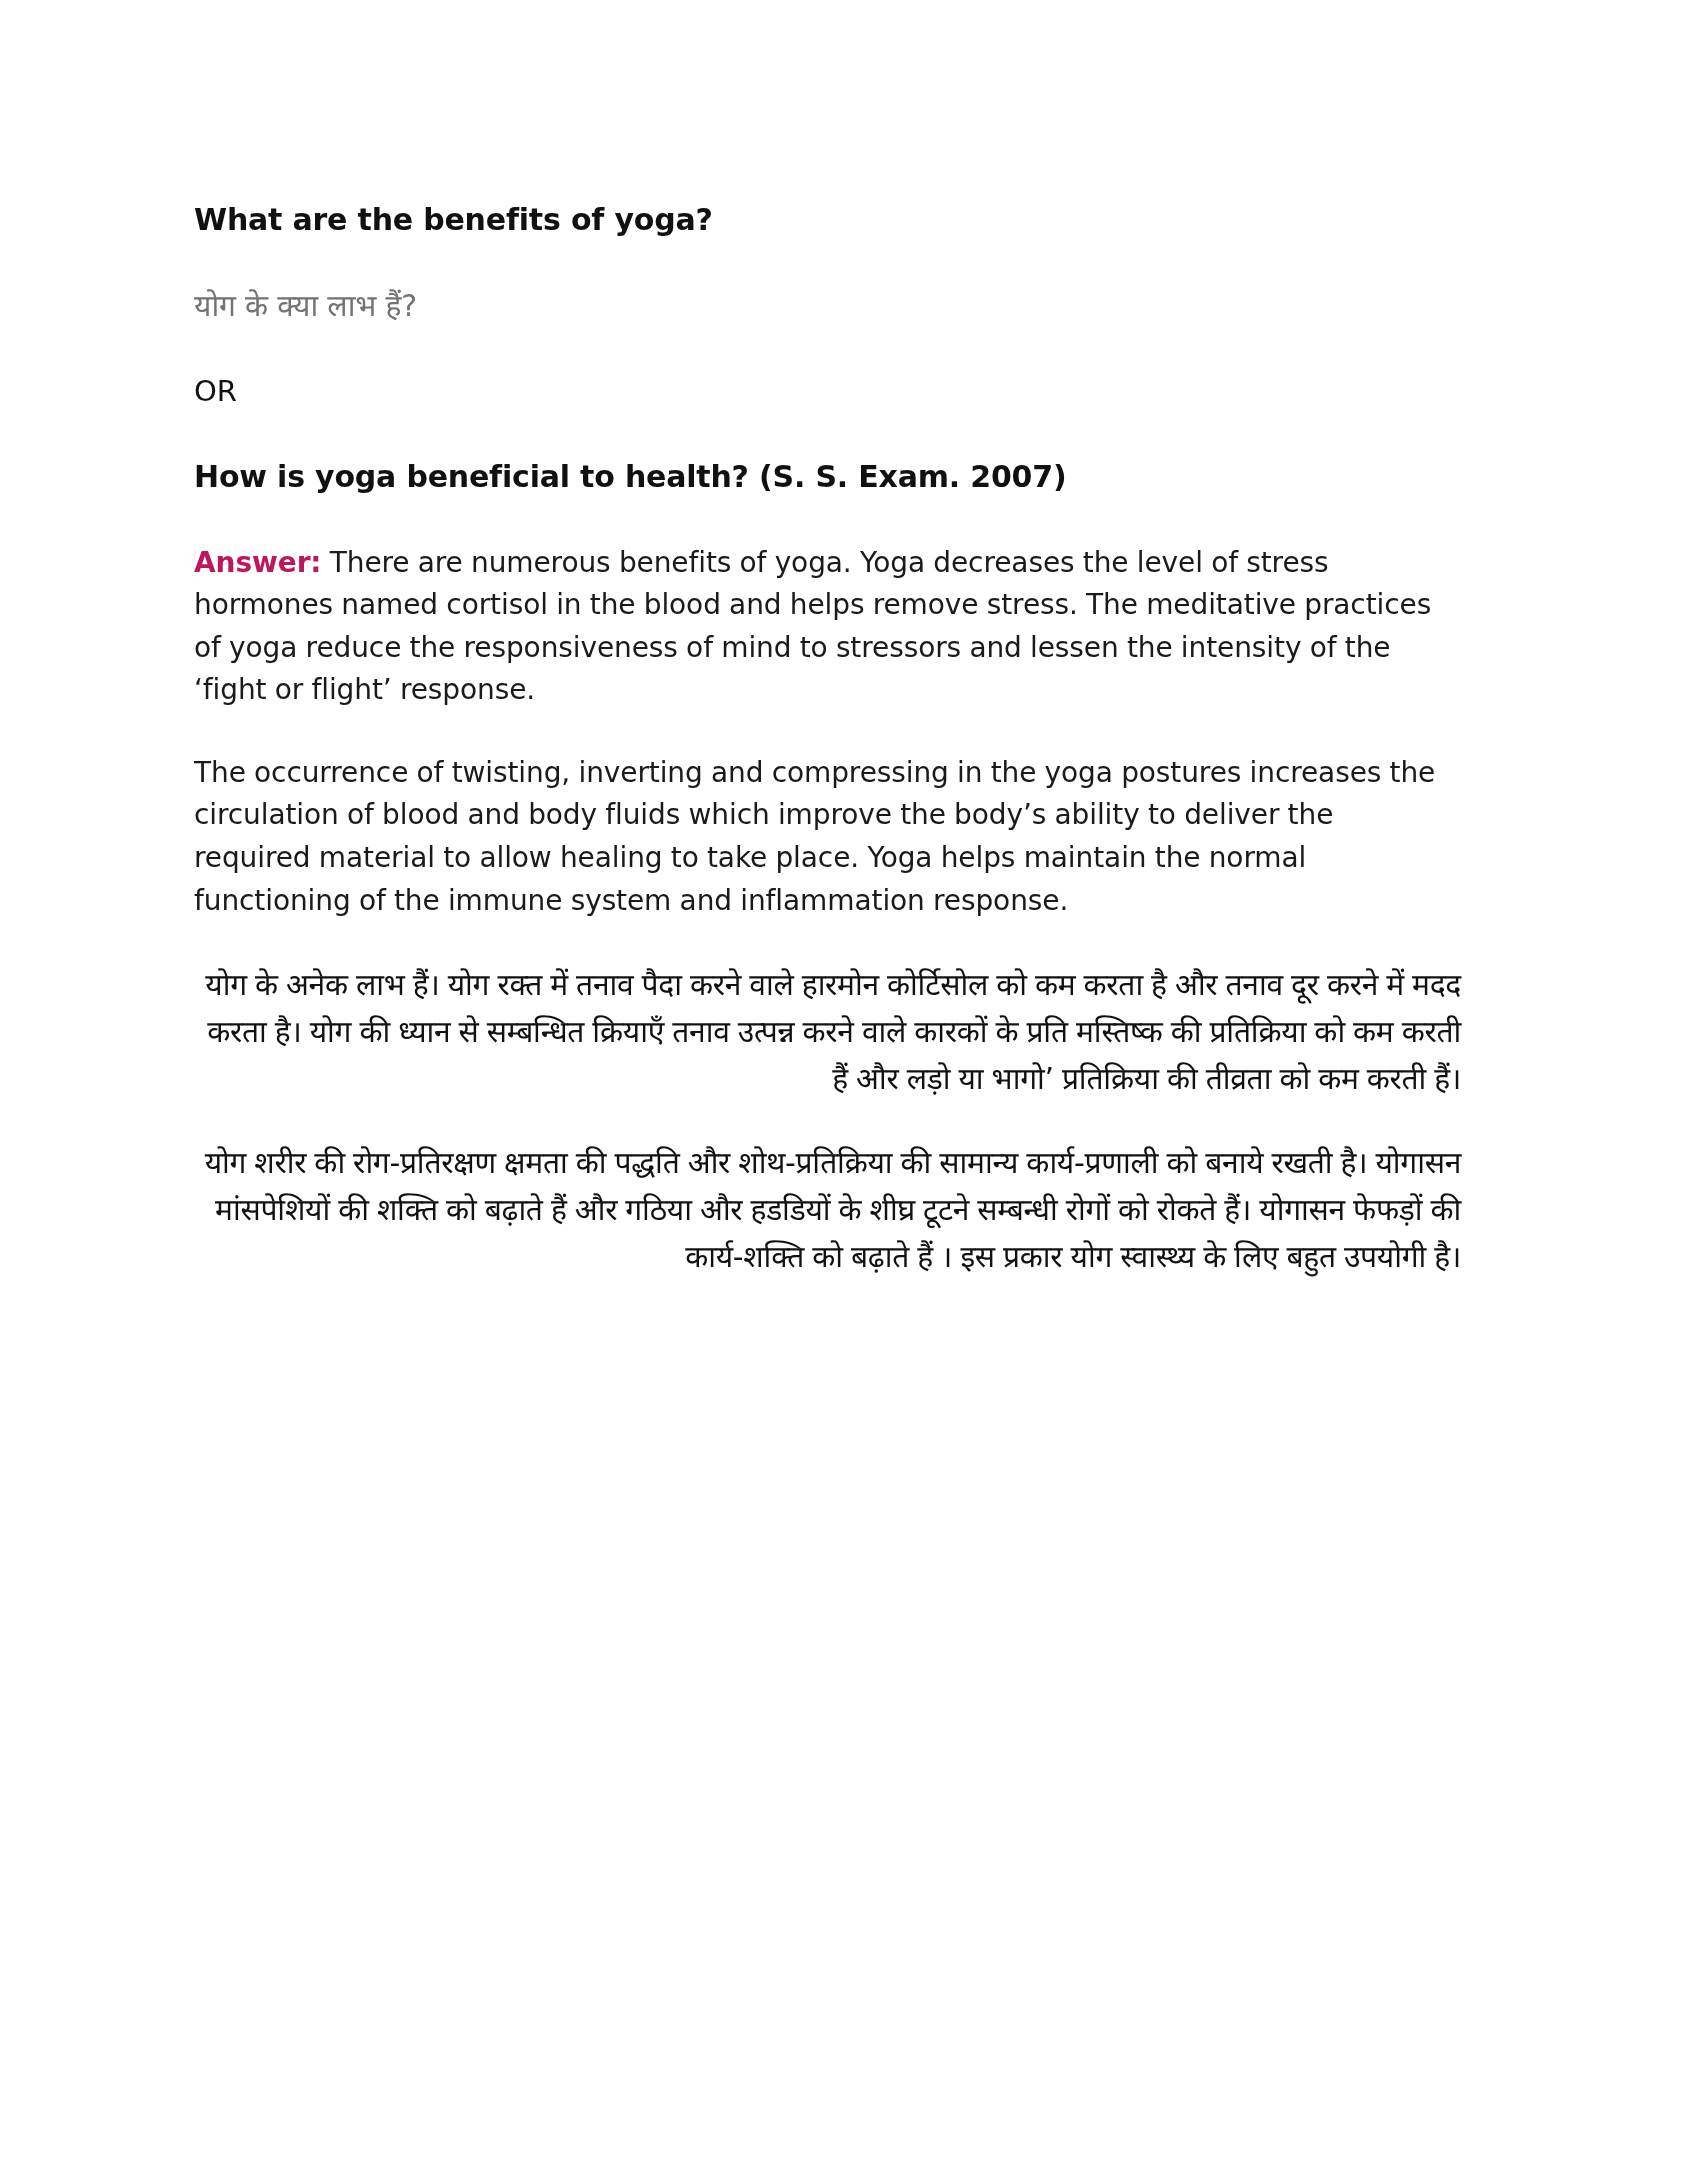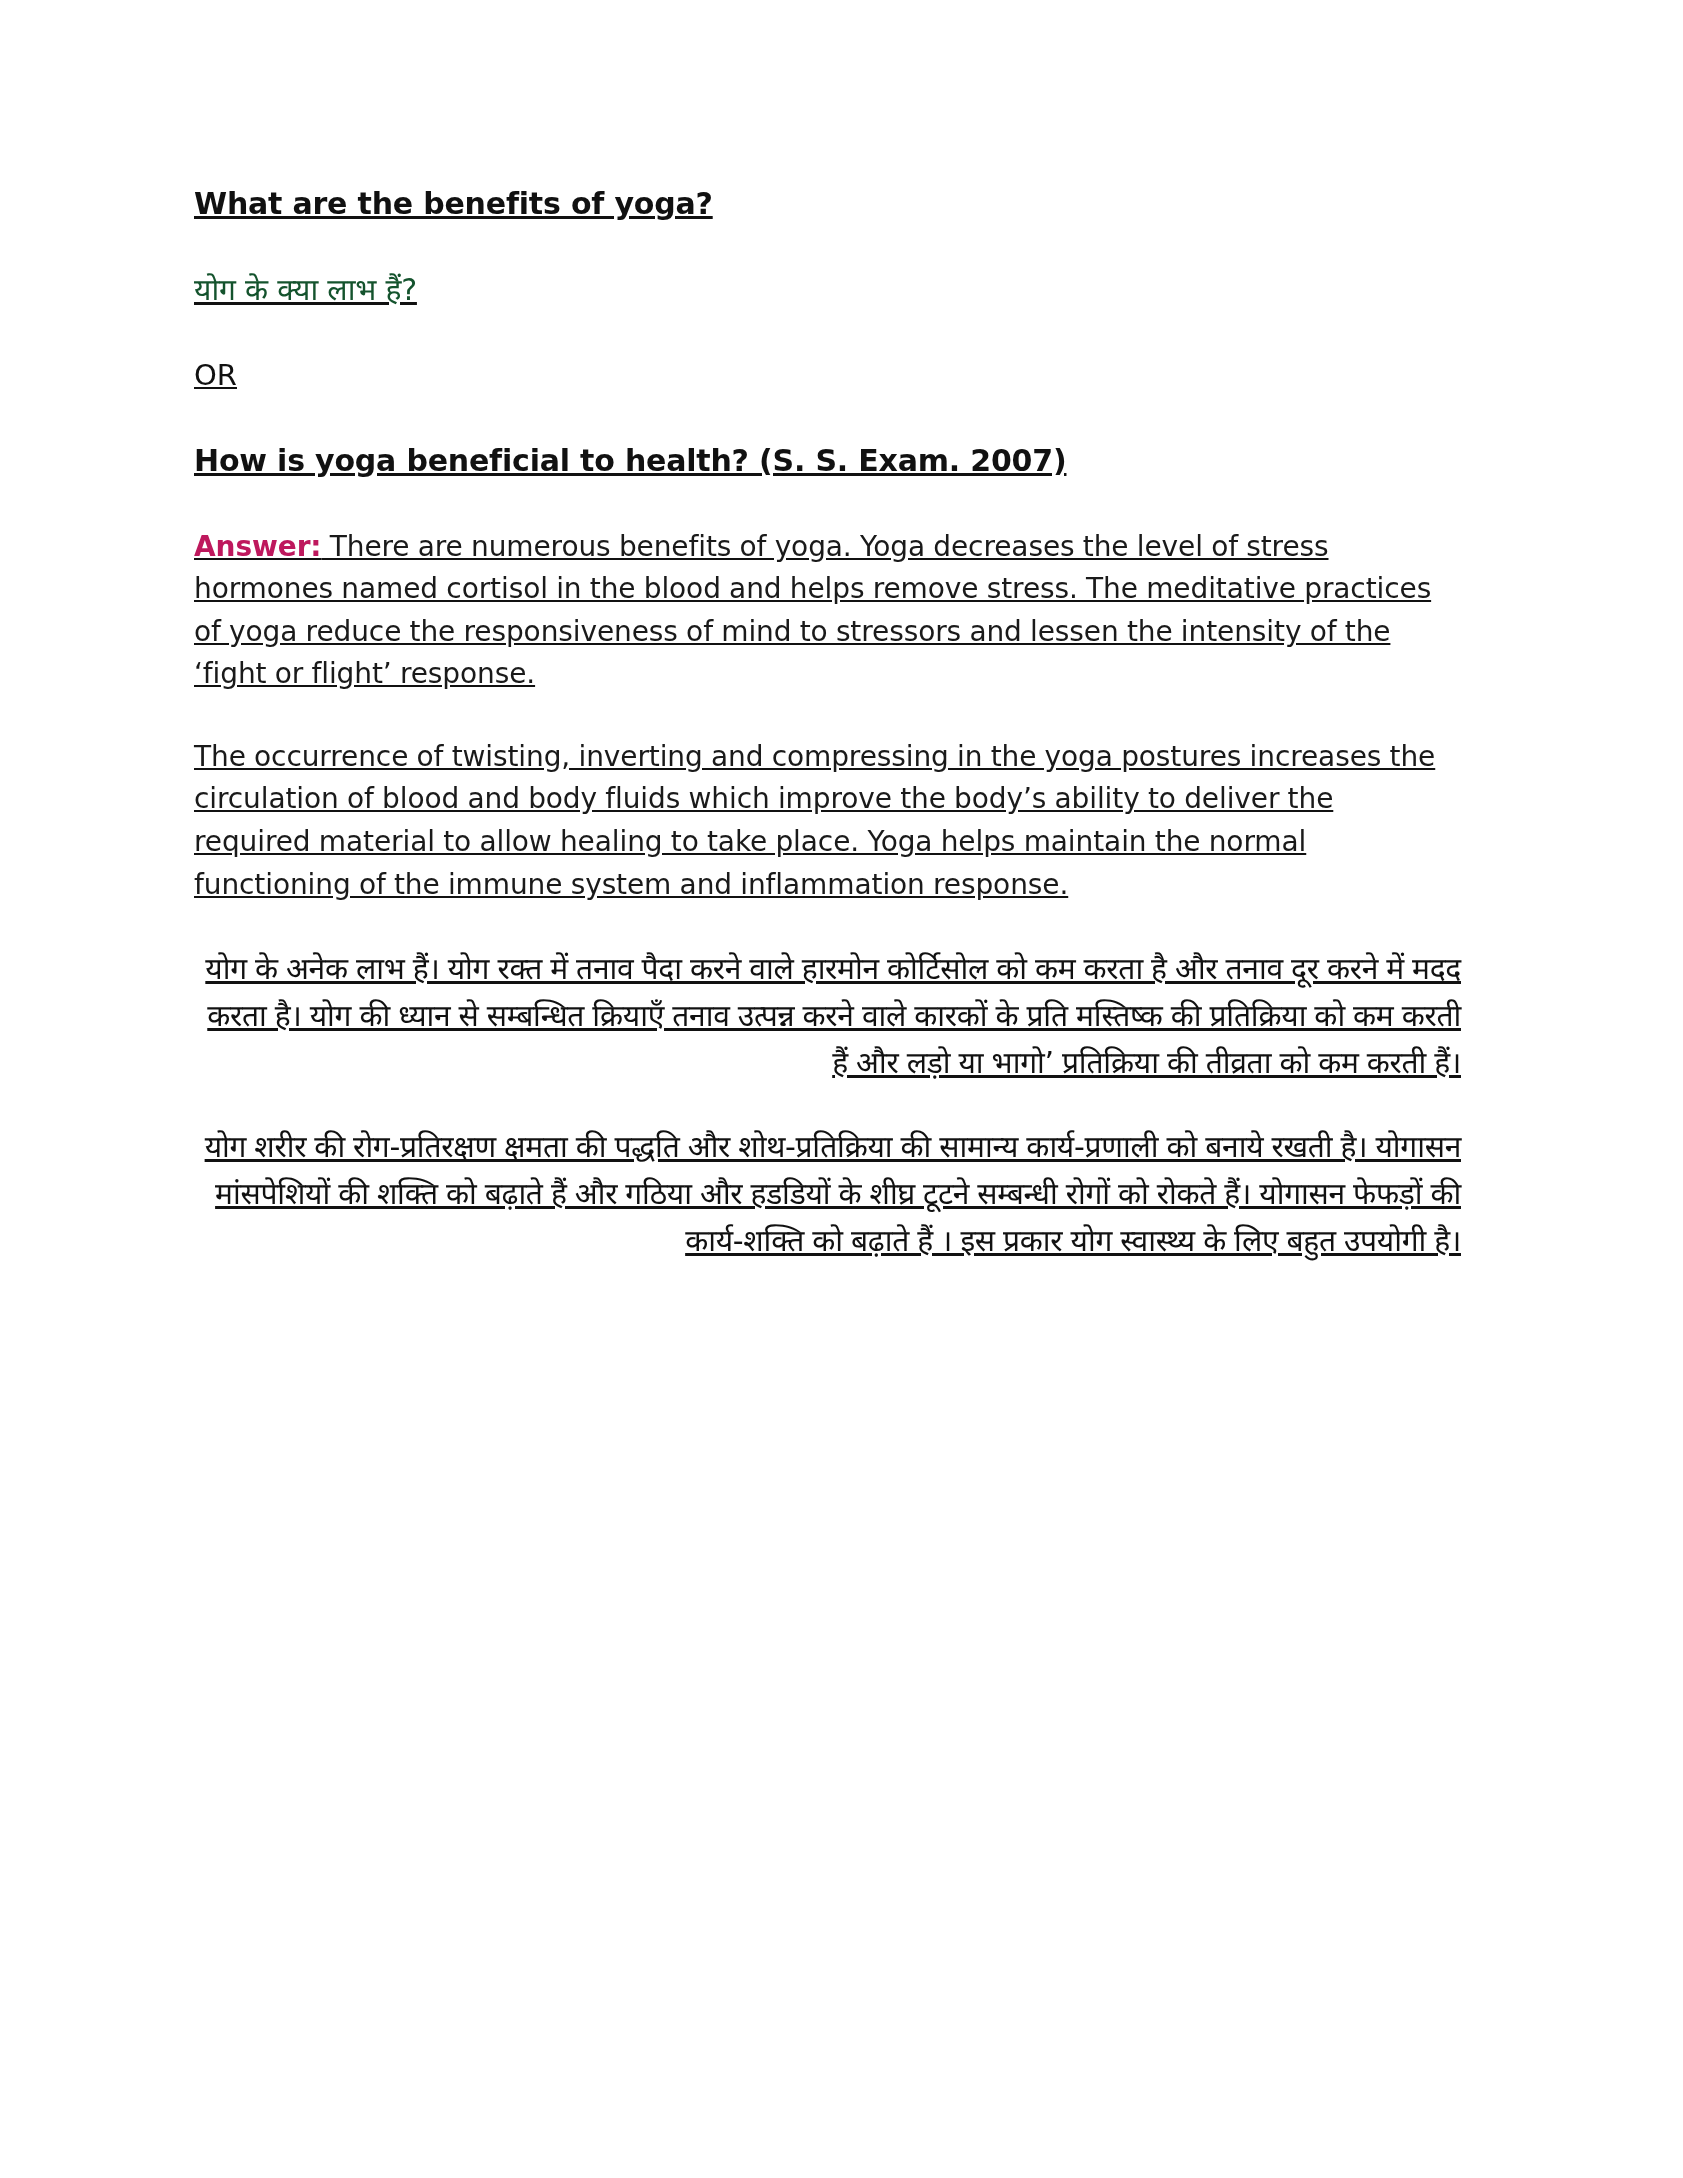--- a/index.html
+++ b/index.html
@@ -17,22 +17,21 @@
   .page {
     position: relative;
     width: 1683px;
     height: 2178px;
     background: #ffffff;
     box-sizing: border-box;
     padding: 184px 0 0 0;
   }
   .content {
     width: 1277px;
-    margin: 0 0 0 194px;
-    text-decoration: underline;
+    margin: 16px 0 0 194px;
   }
 
   
   .q-head {
     font-family: "DejaVu Sans", sans-serif;
     font-weight: 700;
     font-size: 30px;
     line-height: 1.30;
     letter-spacing: -0.2px;
     color: #111111;
@@ -75,21 +74,21 @@
     width: 1267px;
     letter-spacing: -0.3px;
     word-spacing: -1px;
     text-align: right;
   }
   .hi-line {
     font-family: "DejaVu Sans", sans-serif;
     font-weight: 400;
     font-size: 30px;
     line-height: 1.40;
-    color: #14532d;
+    color: #737373;
     margin: 0 0 46px 0;
     letter-spacing: -0.2px;
   }
 </style>
 </head>
 <body>
 
 <div class="page">
   <div class="content">
 

